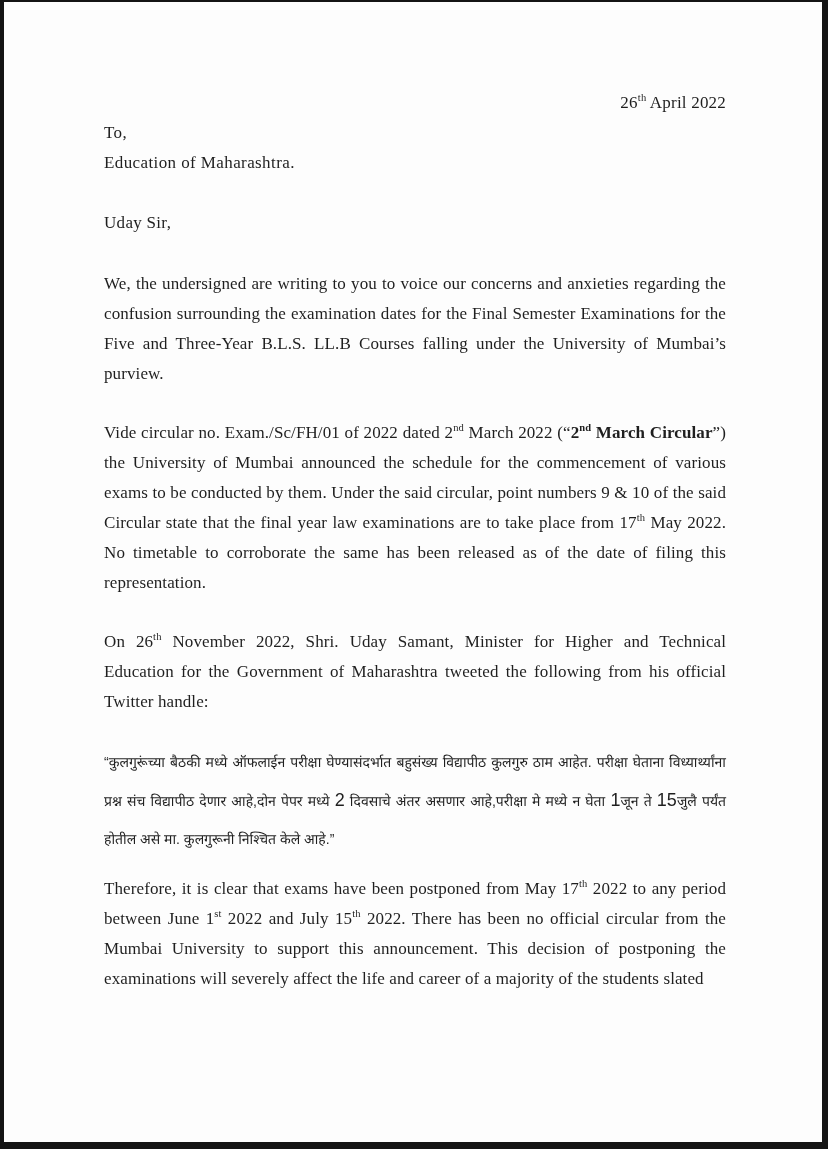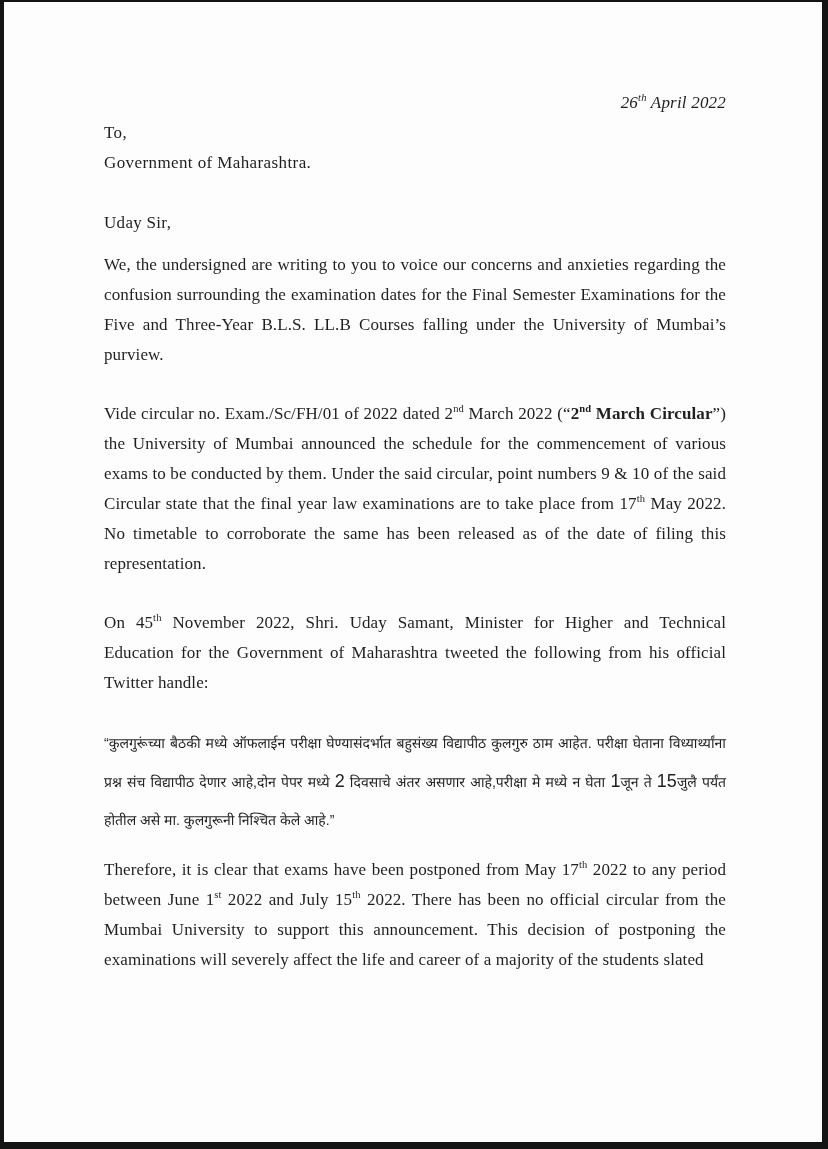--- a/index.html
+++ b/index.html
@@ -23,42 +23,41 @@
     top: 0;
     left: 104px;
     width: 622px;
   }
   .date-line {
     margin-top: 88px;
     text-align: right;
     font-size: 17px;
     line-height: 30px;
     letter-spacing: 0.2px;
-    font-style: italic;
   }
   .addr-block { margin-top: 0; }
   .addr-line {
     font-size: 17px;
     line-height: 30px;
     letter-spacing: 0.4px;
   }
   .salutation {
     margin-top: 30px;
     font-size: 17px;
     line-height: 30px;
     letter-spacing: 0.3px;
   }
   p.body-para {
     margin: 29px 0 0 0;
     font-size: 17px;
     line-height: 30px;
     text-align: justify;
     letter-spacing: 0.1px;
   }
-  p.first-para { margin-top: 12px; }
+  p.first-para { margin-top: 31px; }
   .sup { font-size: 0.62em; vertical-align: super; line-height: 0; }
   .bold { font-weight: bold; }
   .italic { }
   p.quote-para {
     margin: 26px 0 0 0;
     font-size: 14px;
     line-height: 38px;
     text-align: justify;
     font-family: Liberation Sans, sans-serif;
   }
@@ -73,29 +72,29 @@
   <div class="edge edge-left"></div>
   <div class="edge edge-right"></div>
   <div class="edge edge-bottom"></div>
 
   <div class="content">
 
     <div class="date-line"><span>26</span><span class="sup">th</span><span> April 2022</span></div>
 
     <div class="addr-block">
       <div class="addr-line">To,</div>
-      <div class="addr-line">Government of Maharashtra.</div>
+      <div class="addr-line">Education of Maharashtra.</div>
     </div>
 
     <div class="salutation">Uday Sir,</div>
 
     <p class="body-para first-para">We, the undersigned are writing to you to voice our concerns and anxieties regarding the confusion surrounding the examination dates for the Final Semester Examinations for the Five and Three-Year B.L.S. LL.B Courses falling under the University of Mumbai’s purview.</p>
 
     <p class="body-para"><span>Vide circular no. </span><span class="italic">Exam./Sc/FH/01 of 2022</span><span> dated 2</span><span class="sup">nd</span><span> March 2022 (“</span><span class="bold">2</span><span class="bold sup">nd</span><span class="bold"> March Circular</span><span>”) the University of Mumbai announced the schedule for the commencement of various exams to be conducted by them. Under the said circular, point numbers 9 &amp; 10 of the said Circular state that the final year law examinations are to take place from 17</span><span class="sup">th</span><span> May 2022. No timetable to corroborate the same has been released as of the date of filing this representation.</span></p>
 
-    <p class="body-para"><span>On 45</span><span class="sup">th</span><span> November 2022, Shri. Uday Samant, Minister for Higher and Technical Education for the Government of Maharashtra tweeted the following from his official Twitter handle:</span></p>
+    <p class="body-para"><span>On 26</span><span class="sup">th</span><span> November 2022, Shri. Uday Samant, Minister for Higher and Technical Education for the Government of Maharashtra tweeted the following from his official Twitter handle:</span></p>
 
     <p class="quote-para"><span>“कुलगुरूंच्या बैठकी मध्ये ऑफलाईन परीक्षा घेण्यासंदर्भात बहुसंख्य विद्यापीठ कुलगुरु ठाम आहेत. परीक्षा घेताना विध्यार्थ्यांना प्रश्न संच विद्यापीठ देणार आहे,दोन पेपर मध्ये </span><span class="num">2</span><span> दिवसाचे अंतर असणार आहे,परीक्षा मे मध्ये न घेता </span><span class="num">1</span><span>जून ते </span><span class="num">15</span><span>जुलै पर्यंत होतील असे मा. कुलगुरूनी निश्चित केले आहे.”</span></p>
 
     <p class="body-para last-para"><span>Therefore, it is clear that exams have been postponed from May 17</span><span class="sup">th</span><span> 2022 to any period between June 1</span><span class="sup">st</span><span> 2022 and July 15</span><span class="sup">th</span><span> 2022. There has been no official circular from the Mumbai University to support this announcement. This decision of postponing the examinations will severely affect the life and career of a majority of the students slated</span></p>
 
   </div>
 </div>
 
 </body></html>

